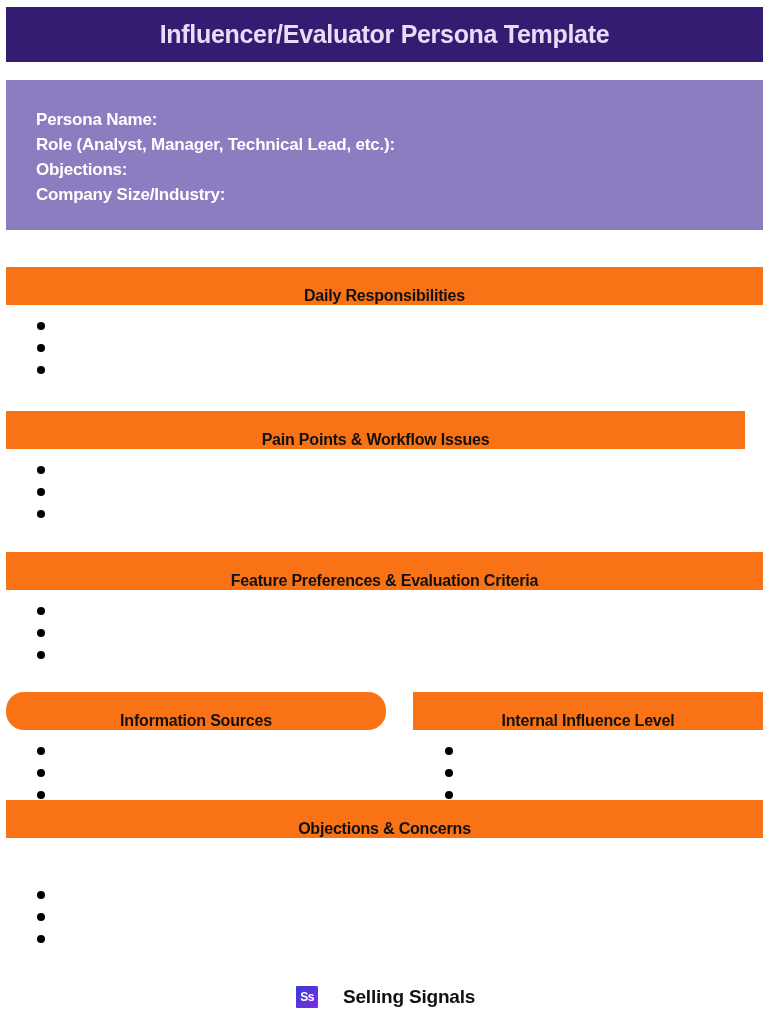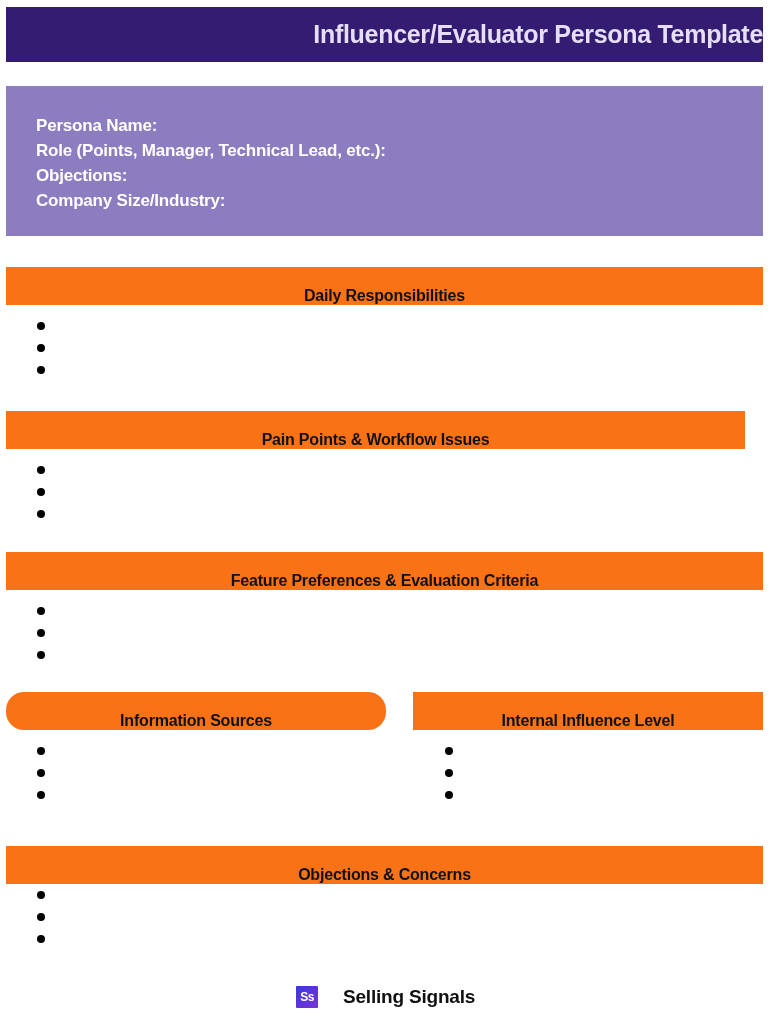--- a/index.html
+++ b/index.html
@@ -1,21 +1,21 @@
 <!DOCTYPE html>
 <html><head>
 <meta charset="utf-8">
 <style>
   html, body { margin:0; padding:0; background:#ffffff; }
   body { width:771px; height:1024px; position:relative; overflow:hidden;
          font-family:"Liberation Sans", "DejaVu Sans", sans-serif; }
   .title-bar { position:absolute; left:6px; top:7px; width:757px; height:55px;
-               background:#331c72; display:flex; align-items:center; justify-content:flex-end; }
+               background:#331c72; display:flex; align-items:center; justify-content:center; }
   .title-bar span { color:#e6def7; font-weight:bold; font-size:25px; letter-spacing:-0.3px; }
-  .info-box { position:absolute; left:6px; top:86px; width:757px; height:150px; background:#8c7cc0; }
+  .info-box { position:absolute; left:6px; top:80px; width:757px; height:150px; background:#8c7cc0; }
   .info-lines { position:absolute; left:30px; top:27px; }
   .info-line { color:#ffffff; font-weight:bold; font-size:17px; line-height:25px; letter-spacing:-0.2px; }
   .sec-header { position:absolute; height:38px; background:#f97316; display:flex;
                 align-items:flex-end; justify-content:center; }
   .sec-header span { color:#111111; font-weight:bold; font-size:16px; letter-spacing:-0.2px; }
   .bullets { position:absolute; margin:0; padding:0; list-style:none; }
   .bullet { height:22px; position:relative; }
   .bullet::before { content:""; position:absolute; left:0; top:7px; width:8px; height:8px;
                     border-radius:50%; background:#000000; }
   .logo { position:absolute; left:296px; top:986px; display:flex; align-items:center;justify-content:flex-end; }
@@ -27,21 +27,21 @@
 </head>
 <body>
 
 <div class="title-bar">
   <span>Influencer/Evaluator Persona Template</span>
 </div>
 
 <div class="info-box">
   <div class="info-lines">
     <div class="info-line">Persona Name:</div>
-    <div class="info-line">Role (Points, Manager, Technical Lead, etc.):</div>
+    <div class="info-line">Role (Analyst, Manager, Technical Lead, etc.):</div>
     <div class="info-line">Objections:</div>
     <div class="info-line">Company Size/Industry:</div>
   </div>
 </div>
 
 <div class="sec-header" style="left:6px;top:267px;width:757px;">
   <span>Daily Responsibilities</span>
 </div>
 <ul class="bullets" style="left:37px;top:315px;width:700px;">
   <li class="bullet"></li>
@@ -78,21 +78,21 @@
 
 <div class="sec-header" style="left:413px;top:692px;width:350px;">
   <span>Internal Influence Level</span>
 </div>
 <ul class="bullets" style="left:445px;top:740px;width:300px;">
   <li class="bullet"></li>
   <li class="bullet"></li>
   <li class="bullet"></li>
 </ul>
 
-<div class="sec-header" style="left:6px;top:846px;width:757px;">
+<div class="sec-header" style="left:6px;top:800px;width:757px;">
   <span>Objections &amp; Concerns</span>
 </div>
 <ul class="bullets" style="left:37px;top:884px;width:700px;">
   <li class="bullet"></li>
   <li class="bullet"></li>
   <li class="bullet"></li>
 </ul>
 
 <div class="logo">
   <div class="logo-icon">Ss</div>

